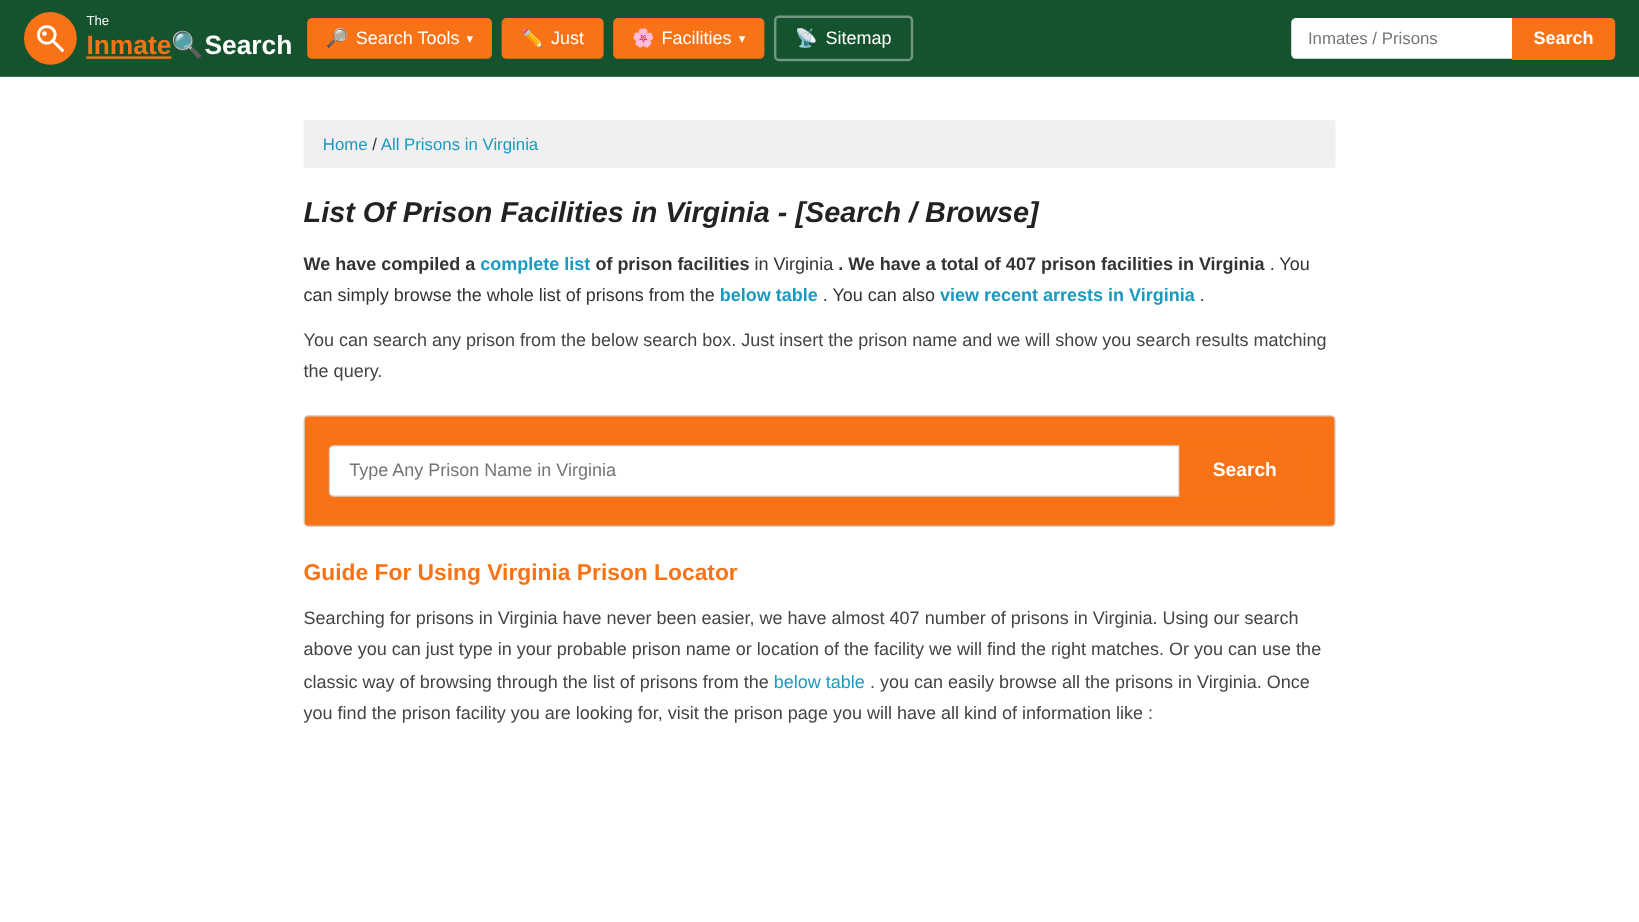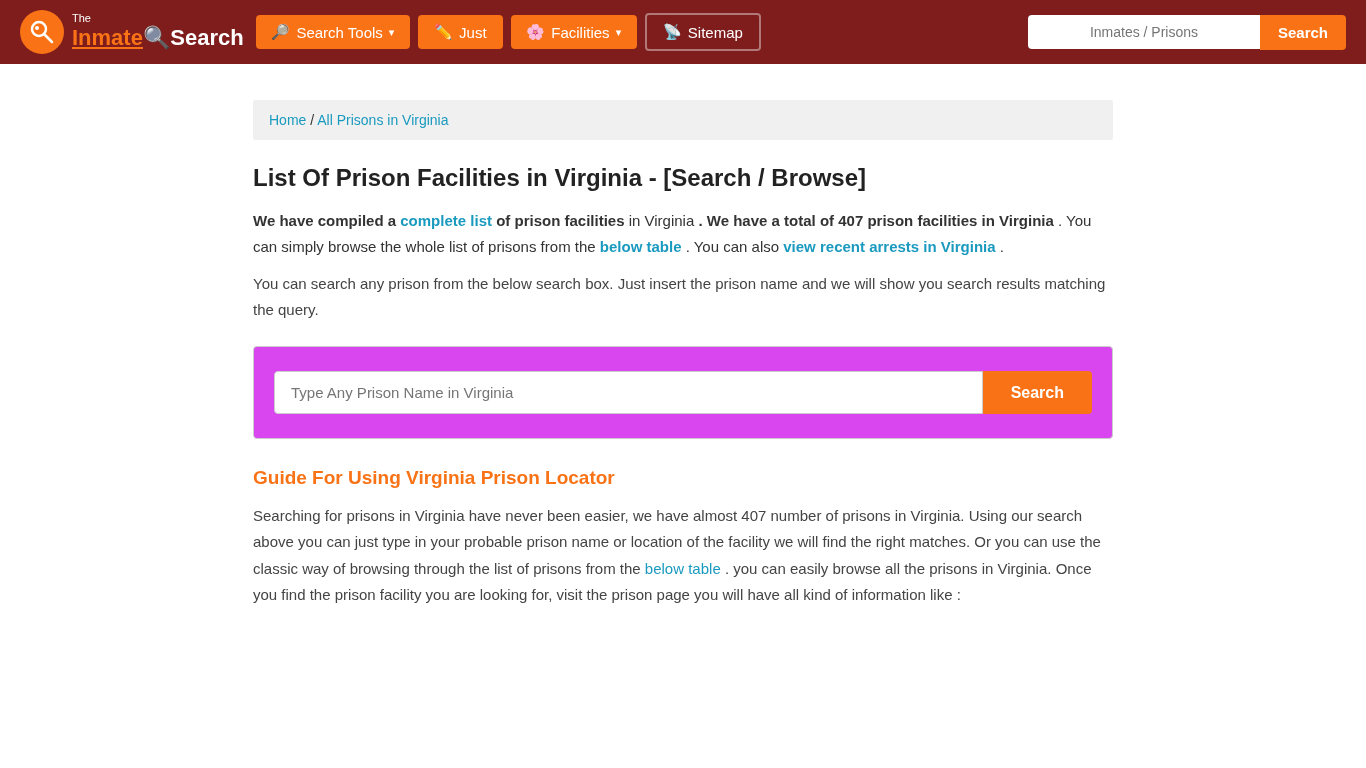--- a/index.html
+++ b/index.html
@@ -1,20 +1,20 @@
 <!DOCTYPE html>
 <html><head>
   <meta charset="utf-8">
   <style>
     * { margin: 0; padding: 0; box-sizing: border-box; }
     body { font-family: Arial, sans-serif; font-size: 15px; color: #333; background: #fff; }
 
     
     header {
-      background-color: #7f1d1d;
+      background-color: #14532d;
       padding: 10px 20px;
       display: flex;
       align-items: center;
       gap: 12px;
     }
     .logo {
       display: flex;
       align-items: center;
       gap: 8px;
       text-decoration: none;
@@ -76,23 +76,22 @@
       display: flex;
       align-items: center;
       margin-left: auto;
       gap: 0;
     }
     .header-search input {
       padding: 9px 14px;
       border: none;
       border-radius: 4px 0 0 4px;
       font-size: 14px;
-      width: 232px;
+      width: 184px;
       outline: none;
-      text-align: center;
     }
     .header-search button {
       background: #f97316;
       color: white;
       border: none;
       padding: 9px 18px;
       border-radius: 0 4px 4px 0;
       cursor: pointer;
       font-size: 15px;
       font-weight: 600;
@@ -114,20 +113,21 @@
       font-size: 14px;
     }
     .breadcrumb a { color: #1a9abf; text-decoration: none; }
 
     
     h1 {
       font-size: 24px;
       font-weight: 700;
       margin-bottom: 16px;
       color: #222;
+      font-style: italic;
     }
 
     .intro-text {
       font-size: 15px;
       line-height: 1.7;
       margin-bottom: 12px;
     }
     .intro-text strong { font-weight: 700; }
     .intro-text a { color: #1a9abf; text-decoration: none; font-weight: bold; }
 
@@ -137,21 +137,21 @@
       margin-bottom: 24px;
       color: #444;
     }
 
     
     .search-container {
       border: 1px solid #ccc;
       border-radius: 4px;
       padding: 24px 20px;
       margin-bottom: 28px;
-      background: #d946ef;
+      background: #f97316;
     }
     .search-inner {
       display: flex;
       gap: 0;
     }
     .search-inner input {
       flex: 1;
       padding: 12px 16px;
       border: 1px solid #ccc;
       border-radius: 4px 0 0 4px;

